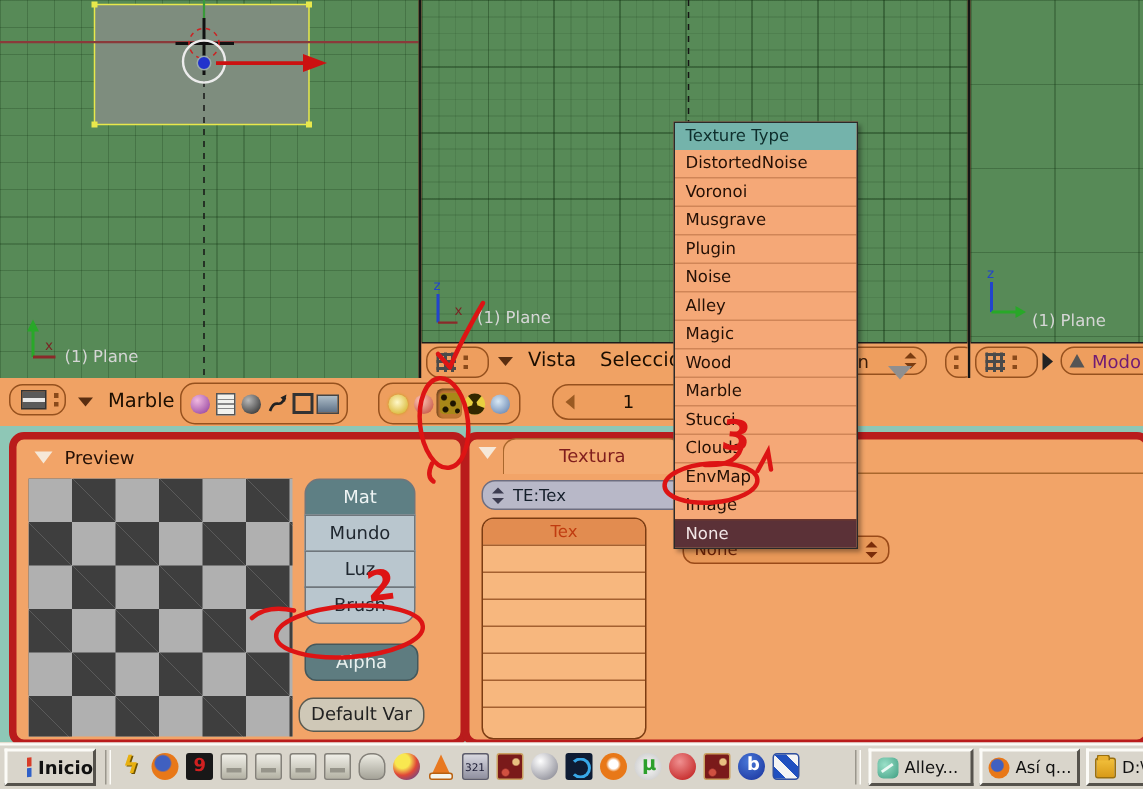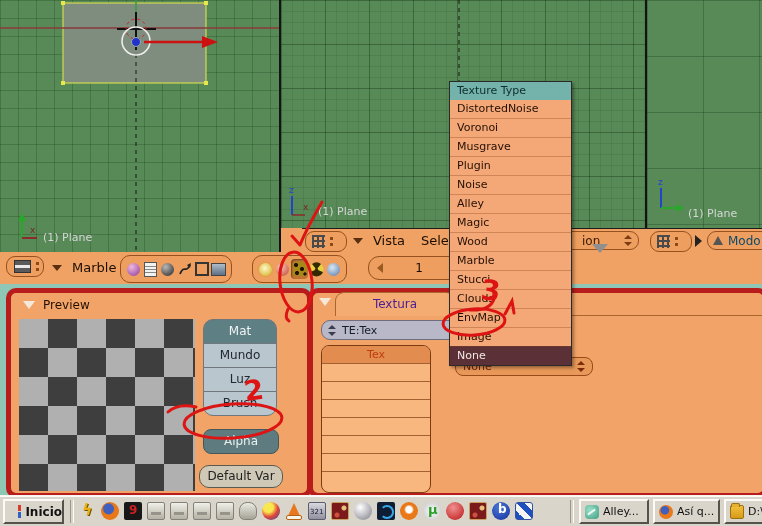--- a/index.html
+++ b/index.html
@@ -23,21 +23,21 @@
   .vp-right{left:647px;top:0;width:115px;height:228px;
     background-image:
       repeating-linear-gradient(to right, rgba(10,40,10,.26) 0 1px, transparent 1px 56px),
       repeating-linear-gradient(to bottom, rgba(10,40,10,.26) 0 1px, transparent 1px 56px);}
   .vdiv{position:absolute;top:0;width:2px;height:252px;background:#141414;}
   .objlabel{position:absolute;color:#d6d6d6;font-size:11px;white-space:nowrap;}
 
   
   .vph{position:absolute;height:24px;background:#f0a264;border-top:1px solid #1c1c1c;
        border-bottom:2px solid #2a2a2a;overflow:hidden;}
-  .vph-mid{left:281px;top:228px;width:364px;margin-left:21px;}
+  .vph-mid{left:281px;top:228px;width:364px;}
   .vph-right{left:647px;top:228px;width:115px;}
   .pill{position:absolute;border:1px solid #96511e;border-radius:9px;background:#ee9e5e;
         height:19px;top:2px;display:flex;align-items:center;}
   .grid-glyph{display:inline-block;width:13px;height:13px;margin-left:6px;
     background-image:
       repeating-linear-gradient(to right, #4a4a4a 0 2px, transparent 2px 5px),
       repeating-linear-gradient(to bottom, #4a4a4a 0 2px, transparent 2px 5px);}
   .pill-dots{display:inline-block;width:3px;height:9px;margin:0 4px 0 5px;
     background-image:linear-gradient(#8a4a1a 0 3px, transparent 3px 6px, #8a4a1a 6px 9px);}
   .tri-down{width:0;height:0;border-left:5px solid transparent;border-right:5px solid transparent;
@@ -101,21 +101,21 @@
   .stackbtn:first-child{border-radius:10px 10px 0 0;margin-top:0;}
   .stackbtn:last-child{border-radius:0 0 10px 10px;}
   .stackbtn.pressed{background:#5e7f84;color:#eef4f4;}
   .alpha-btn{position:absolute;left:192px;top:136px;width:74px;height:23px;line-height:23px;
     text-align:center;font-size:12px;background:#5e7c80;color:#e8f0ee;border:1px solid #44585c;border-radius:8px;}
   .defvar-btn{position:absolute;left:188px;top:172px;width:82px;height:21px;line-height:21px;
     text-align:center;font-size:12px;background:#cfc8b7;color:#222;border:1px solid #5a5a50;border-radius:10px;}
 
   .tex-tab{position:absolute;left:22px;top:-1px;width:118px;height:23px;background:#f4ac72;
     border:1px solid #a9672c;border-bottom:none;border-radius:9px 9px 0 0;
-    line-height:23px;text-align:center;font-size:12px;color:#4c1d95;}
+    line-height:23px;text-align:center;font-size:12px;color:#7f1d1d;}
   .tex-rule{position:absolute;left:140px;top:22px;right:0;border-top:1px solid #a9672c;}
   .name-field{position:absolute;left:8px;top:27px;width:138px;height:18px;background:#b8b8c8;
     border:1px solid #6e6e80;border-radius:9px;display:flex;align-items:center;}
   .name-field .stepper:before{border-bottom-color:#3c3c50;}
   .name-field .stepper:after{border-top-color:#3c3c50;}
   .name-text{font-size:11px;color:#141e2a;margin-left:6px;}
   .tex-list{position:absolute;left:8px;top:52px;width:108px;height:146px;border:1px solid #7c3c12;
     border-radius:8px;overflow:hidden;background:#f7b77e;}
   .tex-list-hdr{height:17px;line-height:17px;text-align:center;font-size:11px;color:#c03c10;background:#e28c50;}
   .tex-row{height:17px;border-top:1px solid #a46030;}
@@ -265,21 +265,21 @@
   </div>
 
   <div class="vph vph-right">
     <div class="pill" style="left:3px;width:40px;">
       <span class="grid-glyph"></span>
       <span class="pill-dots"></span>
     </div>
     <div class="tri-right abs" style="left:48px;top:6px;"></div>
     <div class="pill" style="left:60px;width:80px;padding-left:5px;box-sizing:border-box;">
       <span style="width:0;height:0;border-left:5px solid transparent;border-right:5px solid transparent;border-bottom:9px solid #555;display:inline-block;"></span>
-      <span style="font-size:12px;color:#0c4a6e;margin-left:5px;text-align:right;">Modo</span>
+      <span style="font-size:12px;color:#701a75;margin-left:5px;text-align:right;">Modo</span>
     </div>
   </div>
 
   <div class="notch"></div>
 
   <div class="bwh">
     <div class="pill" style="left:6px;width:36px;">
       <span class="bars-glyph"></span>
       <span class="pill-dots"></span>
     </div>

